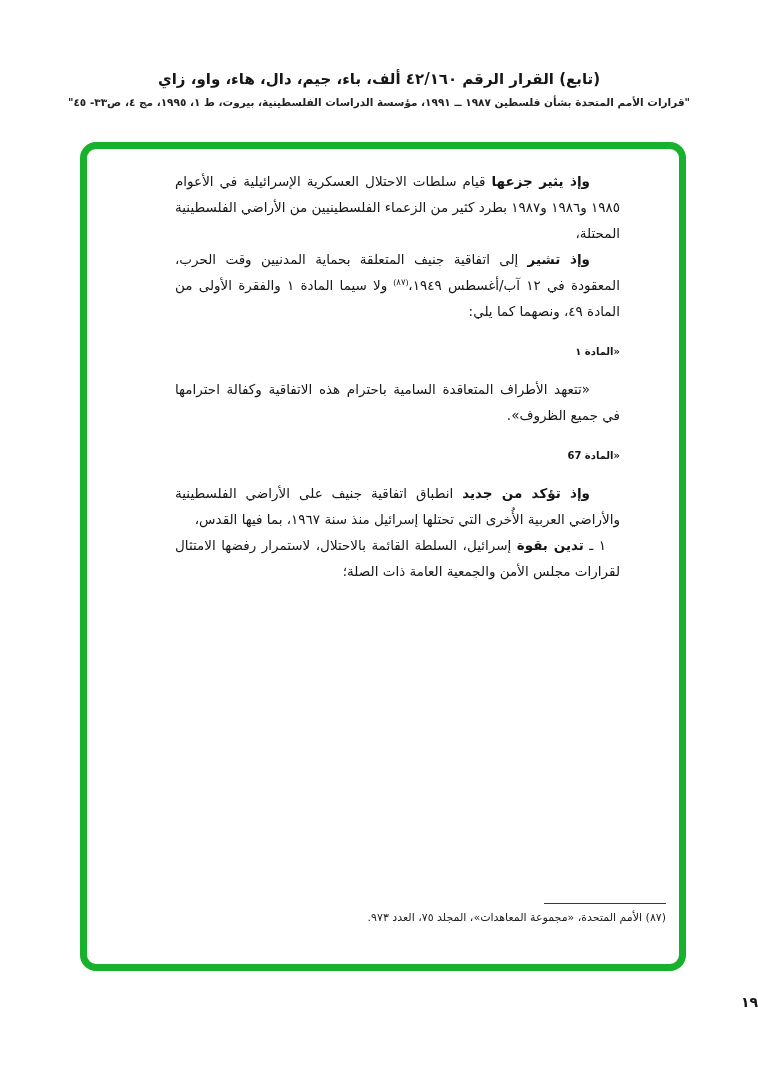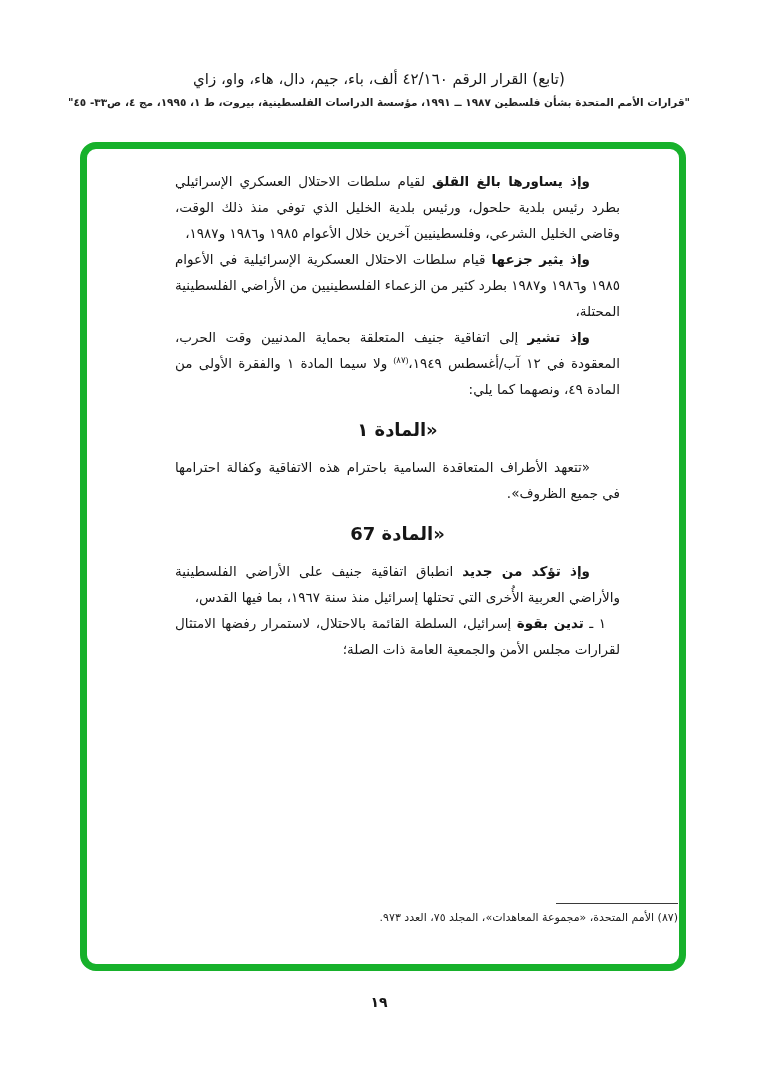--- a/index.html
+++ b/index.html
@@ -13,21 +13,21 @@
   }
   .header {
     position: absolute;
     top: 70px; left: 0;
     width: 100%;
     text-align: center;
     direction: rtl;
   }
   .header-title {
     font-size: 15px;
-    font-weight: normal;
+    font-weight: bold;
     letter-spacing: 0.2px;
   }
   .header-source {
     font-size: 10.5px;
     font-weight: bold;
     margin-top: 8px;
     color: #222;
   }
   .green-box {
     position: absolute;
@@ -44,68 +44,67 @@
     right: 138px;
     width: 445px;
     direction: rtl;
     text-align: justify;
     font-size: 13.5px;
     line-height: 26px;
   }
   .para { margin: 0; text-indent: 30px; }
   .para-item { text-indent: 14px; }
   .article-heading {
-    text-align: center;
+    text-align: right;
     font-weight: bold;
     margin: 15px 0 11px;
     text-indent: 0;
-    font-size: 18px;
+    font-size: 10px;
   }
   .seg-bold { font-weight: bold; }
   .seg-sup { vertical-align: super; font-size: 8.5px; line-height: 0; font-family: Liberation Serif, serif; }
   .footnote {
     position: absolute;
     top: 903px;
-    right: 80px;
+    right: 92px;
     width: 552px;
     direction: rtl;
   }
   .footnote-rule {
     width: 122px;
     height: 0;
     border-top: 1.5px solid #3a3a3a;
     margin: 0 0 7px auto;
   }
   .footnote-text {
     font-size: 11px;
     text-align: right;
     color: #1c1c1c;
   }
   .page-number {
     position: absolute;
     top: 994px; left: 0;
     width: 100%;
-    text-align: center;
+    text-align: right;
     font-weight: bold;
     font-size: 14px;
     direction: rtl;
   }
 </style>
 </head>
 <body style="color: rgb(22, 22, 22);">
 
 <div class="header">
   <div class="header-title">(تابع) القرار الرقم ٤٢/١٦٠ ألف، باء، جيم، دال، هاء، واو، زاي</div>
   <div class="header-source">"قرارات الأمم المتحدة بشأن فلسطين ١٩٨٧ ــ ١٩٩١، مؤسسة الدراسات الفلسطينية، بيروت، ط ١، ١٩٩٥، مج ٤، ص٣٣- ٤٥"</div>
 </div>
 
 <div class="green-box" style="border-color: rgb(23, 177, 43);"></div>
 
 <div class="doc-text">
-    <div class="para"><span class="seg-bold">وإذ يساورها بالغ القلق</span><span> لقيام سلطات الاحتلال العسكري الإسرائيلي بطرد رئيس بلدية حلحول، ورئيس بلدية الخليل الذي توفي منذ ذلك الوقت، وقاضي الخليل الشرعي، وفلسطينيين آخرين خلال الأعوام ١٩٨٥ و١٩٨٦ و١٩٨٧،</span></div>
     <div class="para"><span class="seg-bold">وإذ يثير جزعها</span><span> قيام سلطات الاحتلال العسكرية الإسرائيلية في الأعوام ١٩٨٥ و١٩٨٦ و١٩٨٧ بطرد كثير من الزعماء الفلسطينيين من الأراضي الفلسطينية المحتلة،</span></div>
     <div class="para"><span class="seg-bold">وإذ تشير</span><span> إلى اتفاقية جنيف المتعلقة بحماية المدنيين وقت الحرب، المعقودة في ١٢ آب/أغسطس ١٩٤٩،</span><span class="seg-sup">(٨٧)</span><span> ولا سيما المادة ١ والفقرة الأولى من المادة ٤٩، ونصهما كما يلي:</span></div>
     <div class="article-heading"><span class="seg-bold">«المادة ١</span></div>
     <div class="para"><span>«تتعهد الأطراف المتعاقدة السامية باحترام هذه الاتفاقية وكفالة احترامها في جميع الظروف».</span></div>
     <div class="article-heading"><span class="seg-bold">«المادة 67</span></div>
     <div class="para"><span class="seg-bold">وإذ تؤكد من جديد</span><span> انطباق اتفاقية جنيف على الأراضي الفلسطينية والأراضي العربية الأُخرى التي تحتلها إسرائيل منذ سنة ١٩٦٧، بما فيها القدس،</span></div>
     <div class="para para-item"><span>١ ـ </span><span class="seg-bold">تدين بقوة</span><span> إسرائيل، السلطة القائمة بالاحتلال، لاستمرار رفضها الامتثال لقرارات مجلس الأمن والجمعية العامة ذات الصلة؛</span></div>
   </div>
 
 <div class="footnote">

